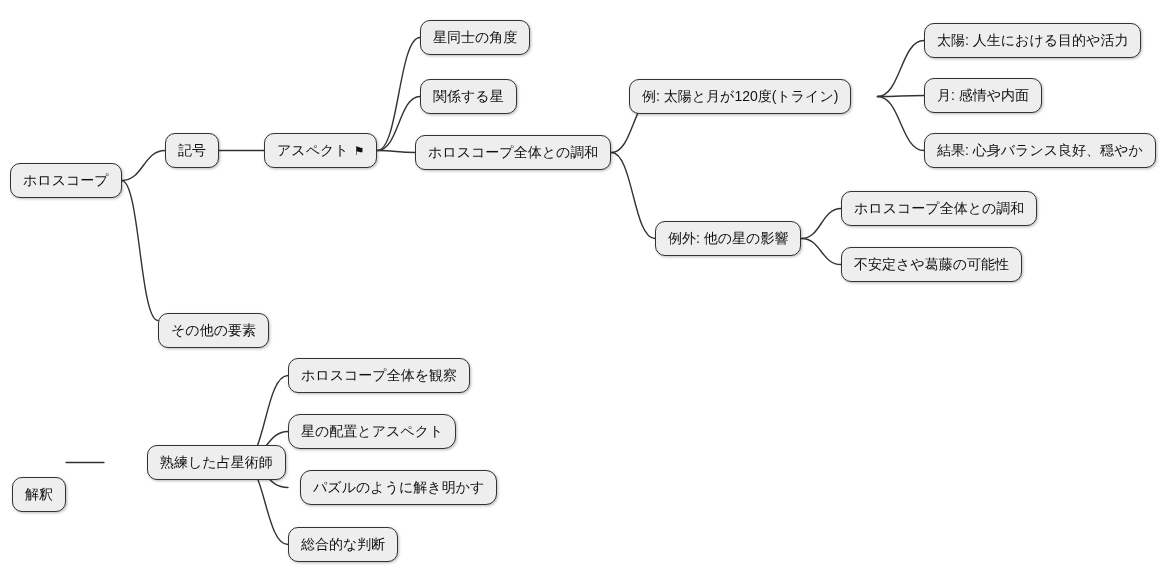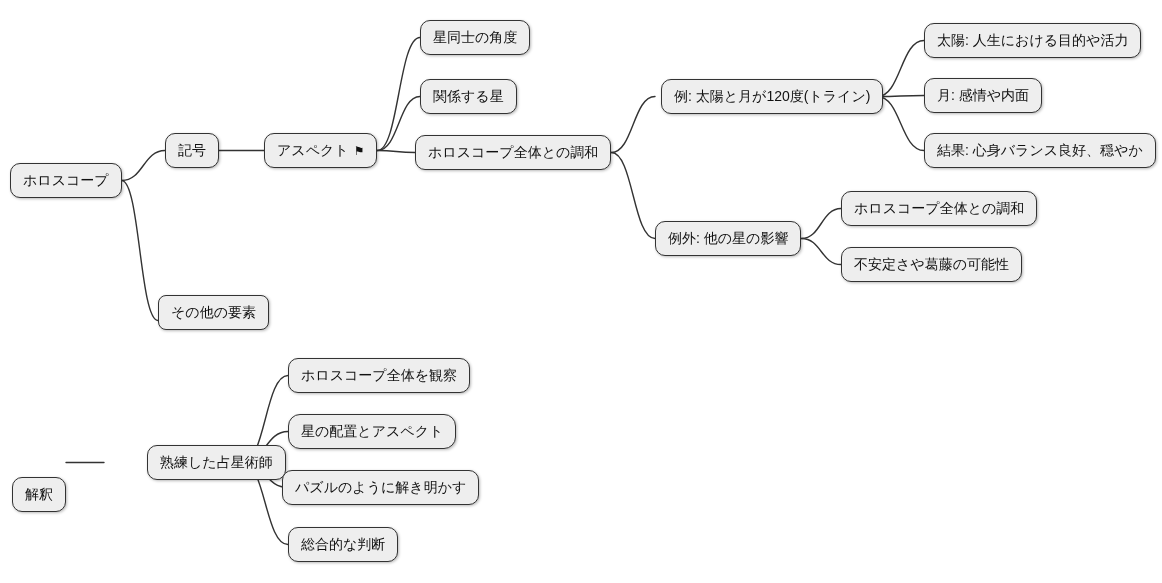--- a/index.html
+++ b/index.html
@@ -96,21 +96,21 @@
   </div>
 
   <div class="node" style="left:420px; top:79px;">
     <span class="node-label">関係する星</span>
   </div>
 
   <div class="node" style="left:415px; top:135px;">
     <span class="node-label">ホロスコープ全体との調和</span>
   </div>
 
-  <div class="node" style="left:661px; top:79px;">
+  <div class="node" style="left:629px; top:79px;">
     <span class="node-label">例: 太陽と月が120度(トライン)</span>
   </div>
 
   <div class="node" style="left:924px; top:23px;">
     <span class="node-label">太陽: 人生における目的や活力</span>
   </div>
 
   <div class="node" style="left:924px; top:78px;">
     <span class="node-label">月: 感情や内面</span>
   </div>
@@ -124,40 +124,40 @@
   </div>
 
   <div class="node" style="left:841px; top:191px;">
     <span class="node-label">ホロスコープ全体との調和</span>
   </div>
 
   <div class="node" style="left:841px; top:247px;">
     <span class="node-label">不安定さや葛藤の可能性</span>
   </div>
 
-  <div class="node" style="left:158px; top:295px;border-radius:8px;">
+  <div class="node" style="left:158px; top:313px;">
     <span class="node-label">その他の要素</span>
   </div>
 
   <div class="node" style="left:12px; top:445px;margin-top:32px;">
     <span class="node-label">解釈</span>
   </div>
 
   <div class="node" style="left:104px; top:445px;margin-left:43px;">
     <span class="node-label">熟練した占星術師</span>
   </div>
 
   <div class="node" style="left:288px; top:358px;">
     <span class="node-label">ホロスコープ全体を観察</span>
   </div>
 
   <div class="node" style="left:288px; top:414px;border-radius:12px;">
     <span class="node-label">星の配置とアスペクト</span>
   </div>
 
-  <div class="node" style="left:282px; top:470px;">
+  <div class="node" style="left:300px; top:470px;border-radius:11px;">
     <span class="node-label">パズルのように解き明かす</span>
   </div>
 
   <div class="node" style="left:288px; top:527px;">
     <span class="node-label">総合的な判断</span>
   </div>
 </div>
 
 </body></html>

